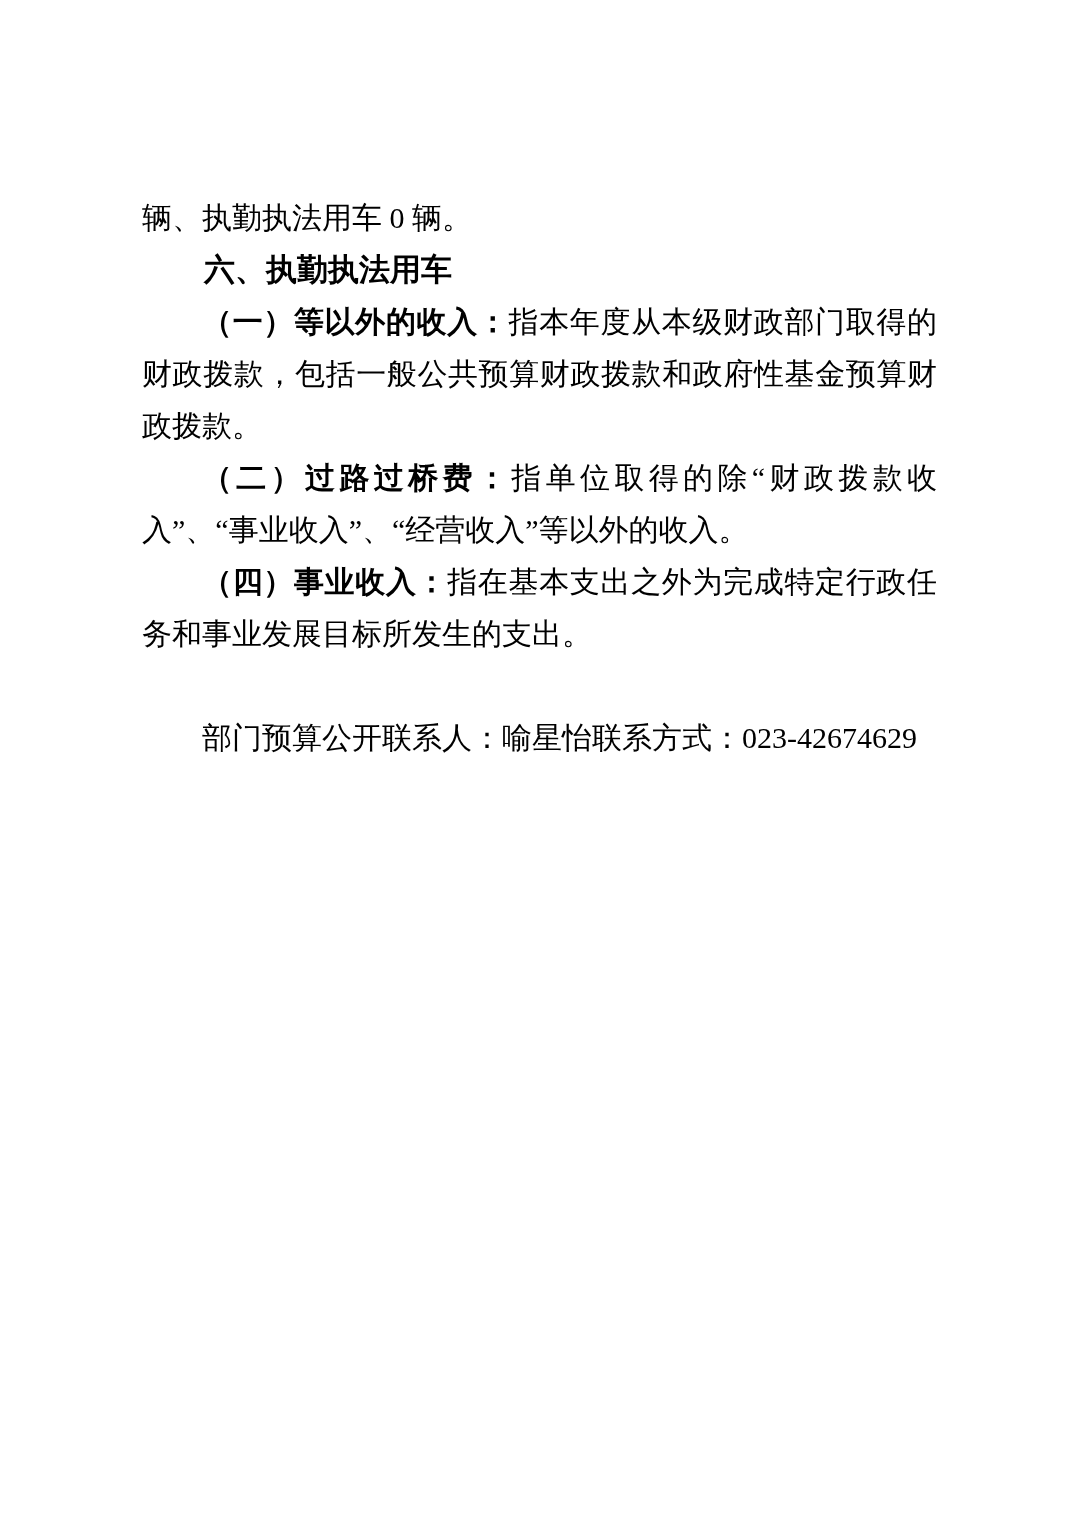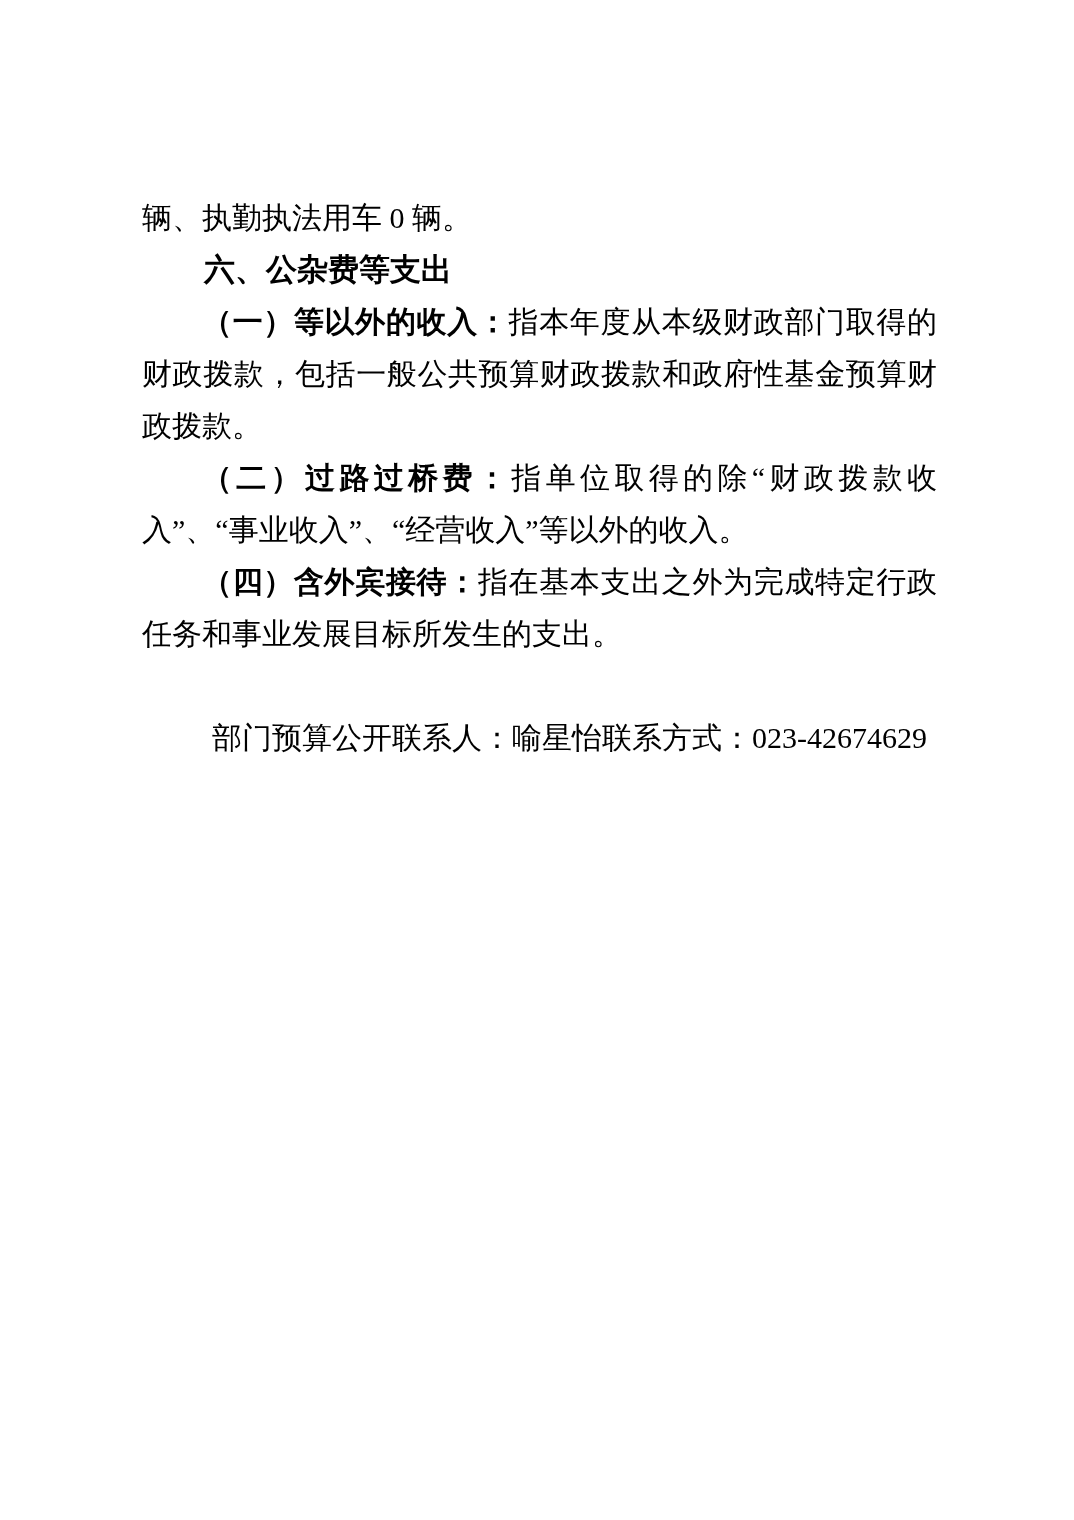--- a/index.html
+++ b/index.html
@@ -42,47 +42,47 @@
     font-weight: bold;
     font-family: "Liberation Sans", "DejaVu Sans", sans-serif;
     text-align: left;
   }
   .def-label {
     font-weight: bold;
   }
   .contact-line {
     margin: 52px 0 0 0;
     text-indent: 2em;
-    text-align: center;
+    text-align: left;
     font-family: Liberation Serif, serif;
   }
 </style>
 </head>
 <body>
 
 <div class="page">
   <div class="content">
 
     <p class="para no-indent">
       <span>辆、执勤执法用车 0 辆。</span>
     </p>
 
-    <h2 class="section-heading">六、公杂费等支出</h2>
+    <h2 class="section-heading">六、执勤执法用车</h2>
 
     <p class="para">
       <span class="def-label">（一）等以外的收入：</span><span>指本年度从本级财政部门取得的财政拨款，包括一般公共预算财政拨款和政府性基金预算财政拨款。</span>
     </p>
 
     <p class="para">
       <span class="def-label">（二）过路过桥费：</span><span>指单位取得的除“财政拨款收入”、“事业收入”、“经营收入”等以外的收入。</span>
     </p>
 
 
     <p class="para">
-      <span class="def-label">（四）含外宾接待：</span><span>指在基本支出之外为完成特定行政任务和事业发展目标所发生的支出。</span>
+      <span class="def-label">（四）事业收入：</span><span>指在基本支出之外为完成特定行政任务和事业发展目标所发生的支出。</span>
     </p>
 
 
     <p class="contact-line">
       <span>部门预算公开联系人：喻星怡联系方式：023-42674629</span>
     </p>
 
   </div>
 </div>
 

